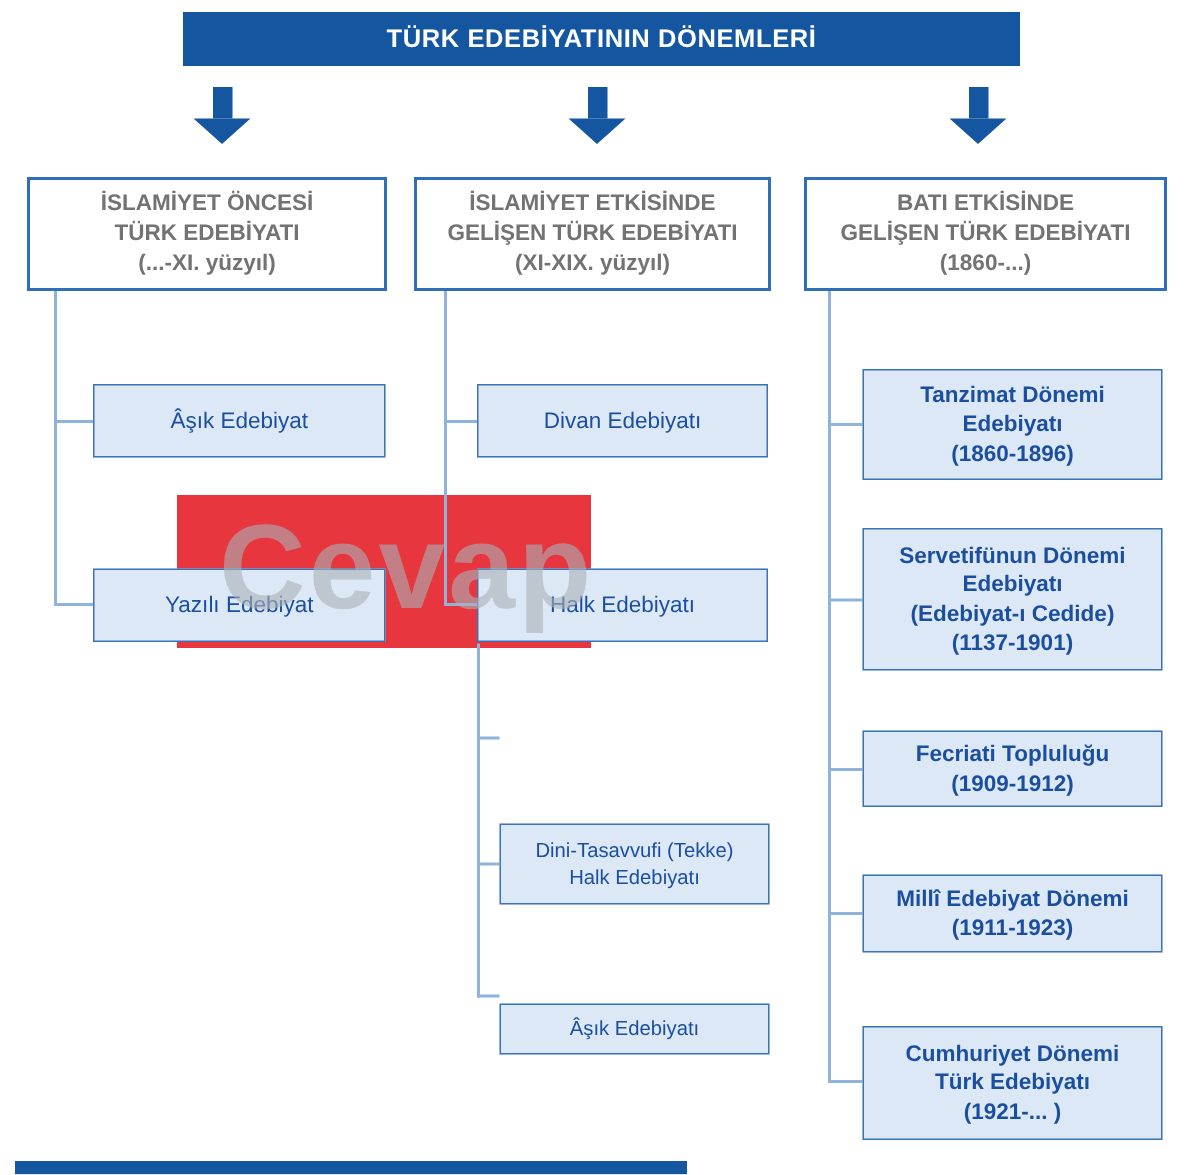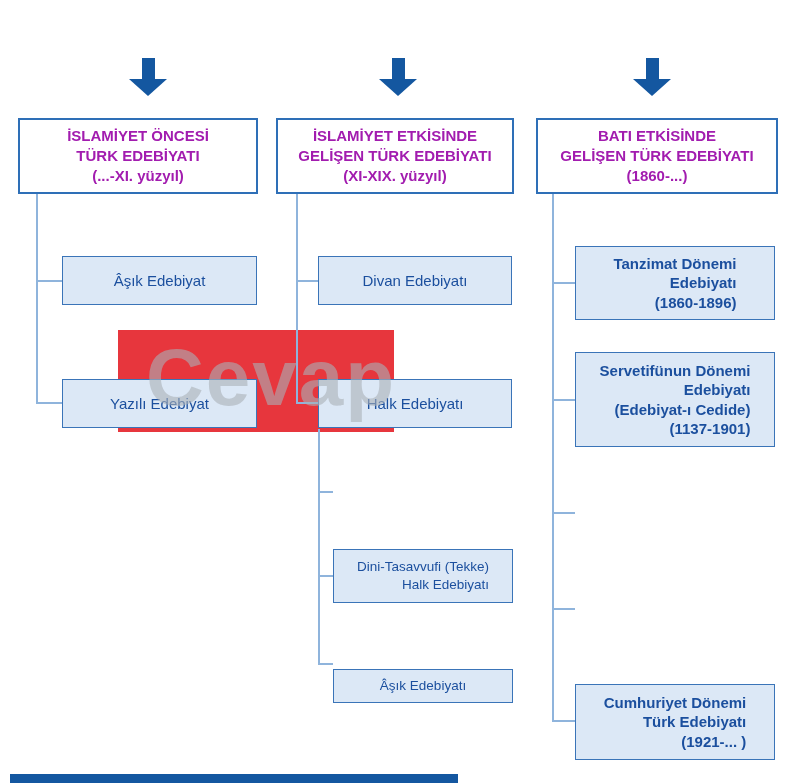--- a/index.html
+++ b/index.html
@@ -13,26 +13,26 @@
   }
 
   .arrow{position:absolute;top:58px;width:38px;height:38px;z-index:3;}
   .arrow .shaft{width:13px;height:21px;background:#1457a0;margin:0 auto;}
   .arrow .head{width:0;height:0;margin:0 auto;
     border-left:19px solid transparent;border-right:19px solid transparent;
     border-top:17px solid #1457a0;}
 
   .hbox{
     position:absolute;background:#ffffff;border:2px solid #2e6fb7;
-    color:#a21caf;font-weight:bold;font-size:15px;line-height:1.35;text-align:center;
+    color:#737373;font-weight:bold;font-size:15px;line-height:1.35;text-align:center;
     display:flex;align-items:center;justify-content:center;white-space:pre-line;z-index:3;
   }
   .nbox{
     position:absolute;background:#dce8f6;border:1.5px solid #3a74b8;
-    color:#1b4f9e;font-size:15px;line-height:1.3;text-align:right;
+    color:#1b4f9e;font-size:15px;line-height:1.3;text-align:center;
     display:flex;align-items:center;justify-content:center;white-space:pre-line;z-index:3;
   }
   .nbox.bold{font-weight:bold;}
   .nbox.small{font-size:13.5px;}
 
   .line{position:absolute;background:#8fb4dc;z-index:2;}
 
   .wm-red{position:absolute;left:118px;top:330px;width:276px;height:102px;
     background:rgba(229,37,44,0.92);z-index:1;}
   .wm-text{position:absolute;left:124px;top:322px;width:600px;height:112px;
@@ -44,20 +44,21 @@
   .footerbar{position:absolute;left:10px;top:774px;width:448px;height:9px;
     background:#1457a0;z-index:3;}
 </style>
 </head>
 <body>
 
 <div id="stage">
 
   <div class="wm-red"></div>
 
+  <div class="titlebar">TÜRK EDEBİYATININ DÖNEMLERİ</div>
 
   <div class="arrow" style="left:129px">
     <div class="shaft"></div>
     <div class="head"></div>
   </div>
   <div class="arrow" style="left:379px">
     <div class="shaft"></div>
     <div class="head"></div>
   </div>
   <div class="arrow" style="left:633px">
@@ -104,20 +105,24 @@
 Halk Edebiyatı</div>
   <div class="nbox small" style="left:333px;top:669px;width:178px;height:32px">Âşık Edebiyatı</div>
 
   <div class="nbox bold" style="left:575px;top:246px;width:198px;height:72px">Tanzimat Dönemi
 Edebiyatı
 (1860-1896)</div>
   <div class="nbox bold" style="left:575px;top:352px;width:198px;height:93px">Servetifünun Dönemi
 Edebiyatı
 (Edebiyat-ı Cedide)
 (1137-1901)</div>
+  <div class="nbox bold" style="left:575px;top:487px;width:198px;height:49px">Fecriati Topluluğu
+(1909-1912)</div>
+  <div class="nbox bold" style="left:575px;top:583px;width:198px;height:50px">Millî Edebiyat Dönemi
+(1911-1923)</div>
   <div class="nbox bold" style="left:575px;top:684px;width:198px;height:74px">Cumhuriyet Dönemi
 Türk Edebiyatı
 (1921-... )</div>
 
   <div class="wm-text">
       <span class="w2">Cevap</span>
     </div>
 
   <div class="footerbar"></div>
 

